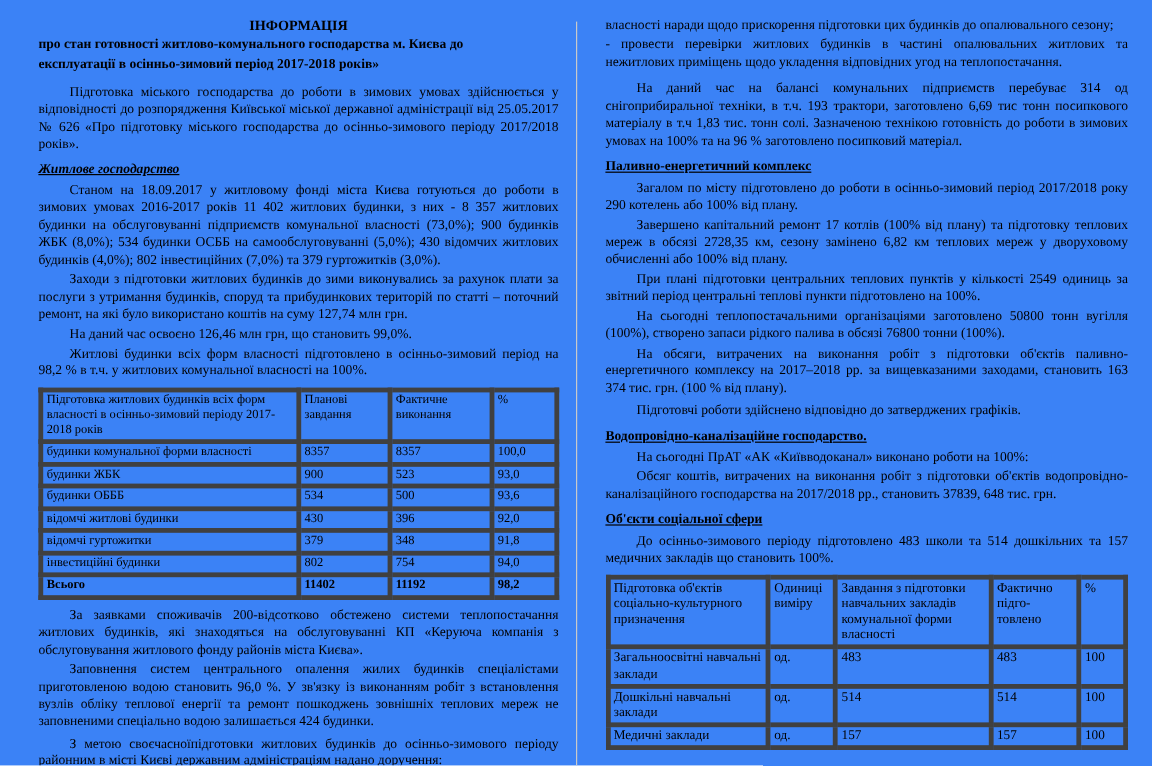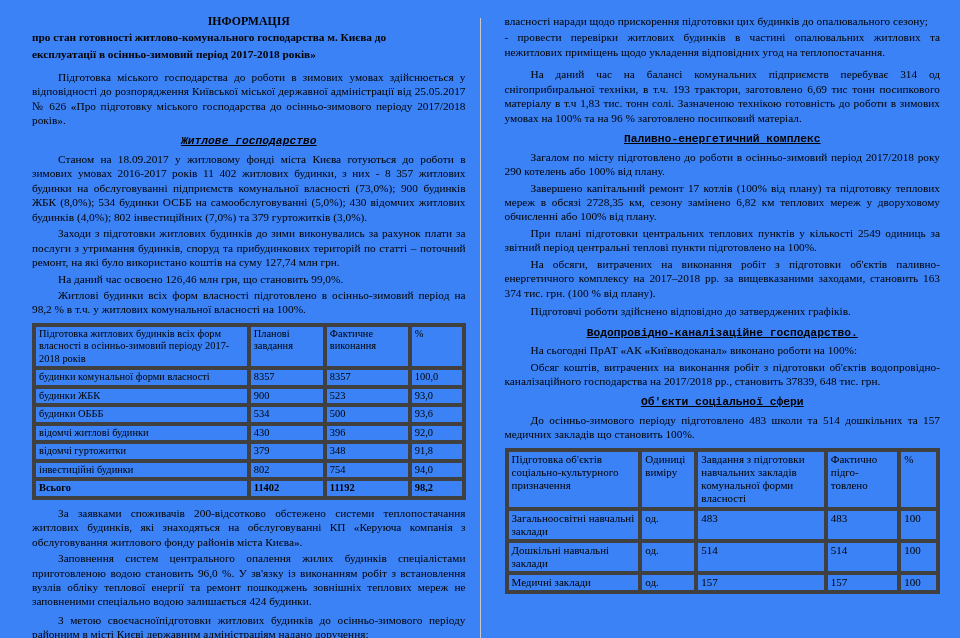--- a/index.html
+++ b/index.html
@@ -52,26 +52,24 @@
     line-height: 1.3;
   }
   p {
     margin: 0 0 2px 0;
     text-indent: 26px;
   }
   p.noindent { text-indent: 0; }
   .section-head {
     font-weight: bold;
     font-style: italic;
-    text-align: center;
     text-decoration: underline;
     margin: 7px 0 3px 0;
     text-indent: 0;
     font-size: 11.3px;
-    font-family: Liberation Mono, monospace;
   }
   .section-head.plain {
     font-style: normal;
     text-decoration: underline;
   }
   table {
     border-collapse: collapse;
     width: 100%;
     font-size: 10.4px;
     margin: 6px 0 6px 0;
@@ -176,20 +174,21 @@
       <p class="noindent">власності наради щодо прискорення     підготовки цих будинків до опалювального сезону;</p>
       <p class="noindent">- провести перевірки житлових будинків в  частині опалювальних житлових та нежитлових приміщень  щодо укладення відповідних угод на теплопостачання.</p>
 
       <p style="margin-top:8px">На даний час на балансі комунальних підприємств перебуває 314 од снігоприбиральної техніки, в т.ч. 193 трактори, заготовлено 6,69 тис тонн посипкового матеріалу в т.ч 1,83 тис. тонн солі. Зазначеною технікою готовність до роботи в зимових умовах на 100% та на 96 % заготовлено посипковий матеріал.</p>
 
       <div class="section-head plain">Паливно-енергетичний комплекс</div>
 
       <p>Загалом по місту підготовлено до роботи в осінньо-зимовий період 2017/2018 року 290 котелень або 100% від плану.</p>
       <p>Завершено капітальний ремонт 17 котлів (100% від плану) та підготовку теплових мереж в обсязі 2728,35 км, сезону замінено 6,82 км теплових мереж у дворуховому обчисленні або 100% від плану.</p>
       <p>При плані підготовки центральних теплових пунктів у кількості 2549 одиниць за звітний період центральні теплові пункти підготовлено на 100%.</p>
+      <p>На сьогодні теплопостачальними організаціями заготовлено 50800 тонн вугілля (100%), створено запаси рідкого палива в обсязі 76800 тонни (100%).</p>
       <p>На обсяги, витрачених на виконання робіт з підготовки об'єктів паливно-енергетичного комплексу на 2017–2018 рр. за вищевказаними заходами, становить 163 374 тис. грн. (100 % від плану).</p>
       <p style="margin-top:4px">Підготовчі роботи здійснено відповідно до затверджених графіків.</p>
 
       <div class="section-head plain">Водопровідно-каналізаційне господарство.</div>
 
       <p>На сьогодні ПрАТ «АК «Київводоканал» виконано роботи на 100%:</p>
       <p>Обсяг коштів, витрачених на виконання робіт з підготовки об'єктів водопровідно-каналізаційного господарства на 2017/2018 рр., становить 37839, 648 тис. грн.</p>
 
       <div class="section-head plain">Об'єкти   соціальної сфери</div>
 

